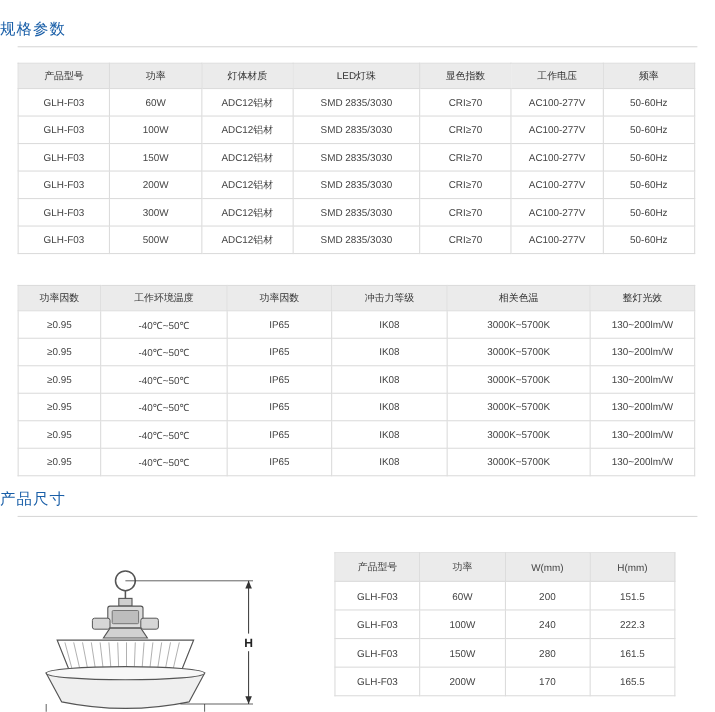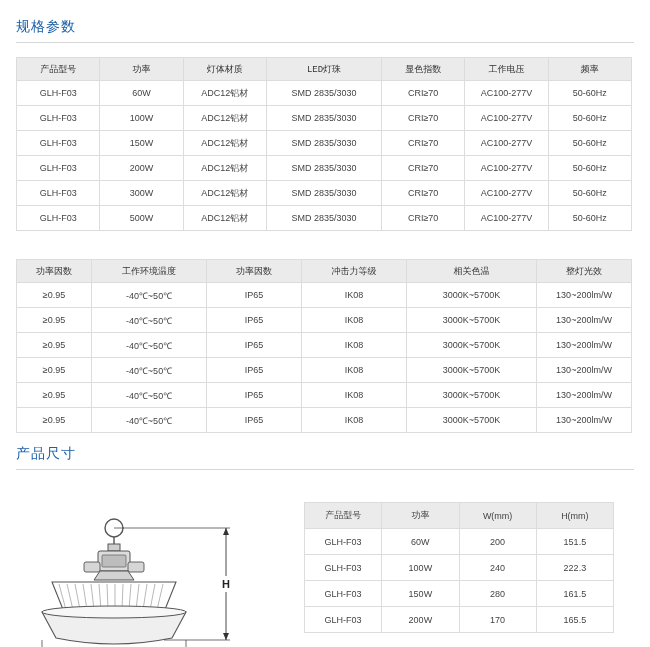--- a/index.html
+++ b/index.html
@@ -15,21 +15,21 @@
     overflow: hidden;
     position: relative;
   }
   .section-title {
     font-size: 14px;
     color: #1a5fa8;
     font-weight: normal;
     letter-spacing: 1px;
   }
   .title-wrap {
-    padding-left: 16px;
+    padding-left: 0;
   }
   .title-rule {
     margin: 6px 16px 0 16px;
     border-bottom: 1px solid #d8d8d8;
   }
   table.spec {
     border-collapse: collapse;
     width: 616px;
     margin: 0 16px;
     table-layout: fixed;
@@ -98,21 +98,21 @@
 </div>
 <div class="title-rule"></div>
 
 <div class="tbl-block" style="margin-top:14px;">
   <table class="spec">
     <thead>
       <tr>
         <th>产品型号</th>
         <th>功率</th>
         <th>灯体材质</th>
-        <th style="width:110px;font-family:Liberation Mono, monospace;">LED灯珠</th>
+        <th style="width:110px;">LED灯珠</th>
         <th>显色指数</th>
         <th>工作电压</th>
         <th>频率</th>
       </tr>
     </thead>
     <tbody>
       <tr>
         <td>GLH-F03</td>
         <td>60W</td>
         <td>ADC12铝材</td>

